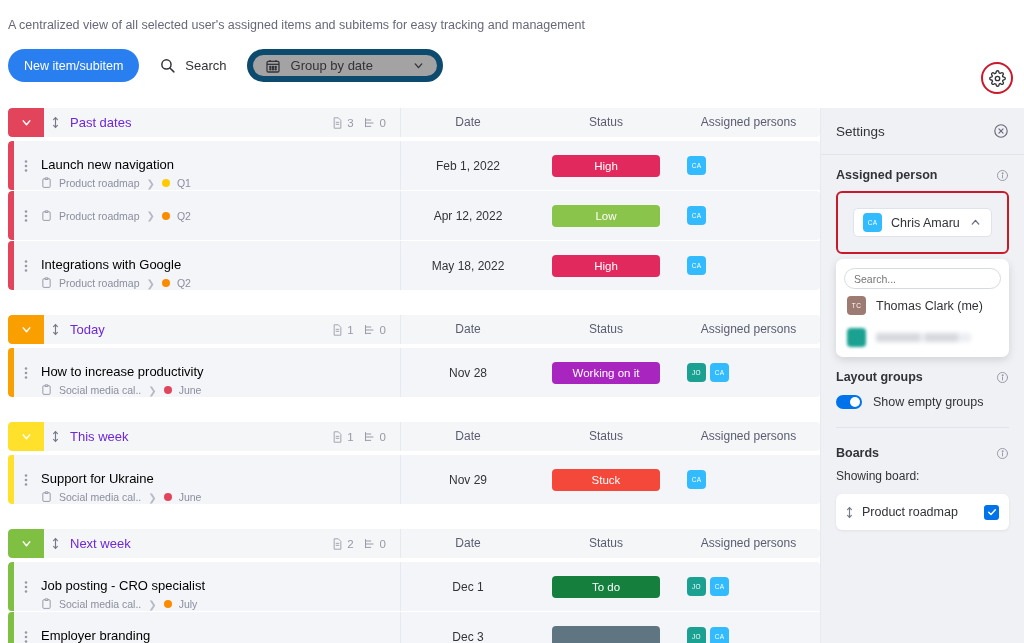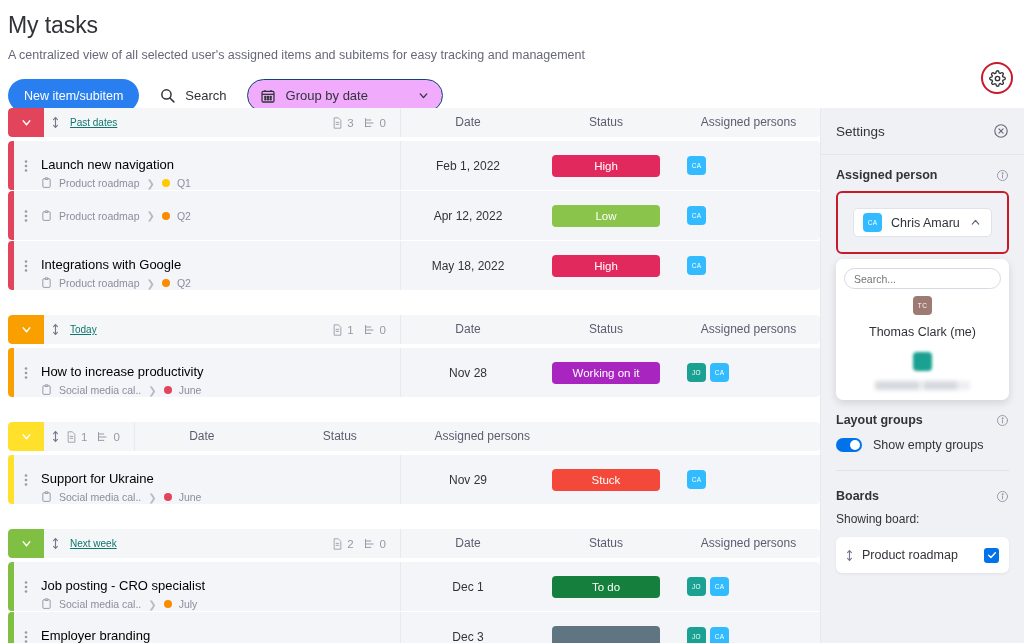--- a/index.html
+++ b/index.html
@@ -24,43 +24,43 @@
   .toolbar { display: flex; align-items: center; gap: 14px; margin-top: 16px; }
   .btn-new {
     background:#2a7ff0; color:#fff; border:none; border-radius:18px;
     height:33px; padding:0 16px; font-size:12.5px; font-family:inherit;
     cursor:pointer; white-space:nowrap;
   }
   .search-box { display:flex; align-items:center; gap:9px; cursor:pointer; padding:0 6px; }
   .search-box .lbl { font-size:13px; color:#323338; }
   .group-select {
     display:flex; align-items:center; gap:10px;
-    border:1px solid #0c4a6e; border-radius:18px; height:33px;
-    width:196px; padding:0 12px; cursor:pointer; background:#f0abfc;
+    border:6px solid #0c4a6e; border-radius:18px; height:33px;
+    width:196px; padding:0 12px; cursor:pointer; background:#a3a3a3;
   }
   .group-select .lbl { font-size:13px; color:#323338; flex:1; }
   .gear-wrap {
     position:absolute; right:11px; top:62px;
     width:32px; height:32px; border-radius:50%;
     display:flex; align-items:center; justify-content:center;
     border:2px solid #c9192a; cursor:pointer;
   }
 
   
   .board { position:absolute; left:8px; top:108px; width:812px; height:535px; overflow:hidden; }
 
   .group { margin-bottom: 5px; }
   .grp-header {
     display:flex; align-items:center; height:29px;
     background:#f5f6f8; border-radius:4px; overflow:hidden; position:relative;
   }
   .grp-color { width:36px; height:29px; border-radius:4px 0 0 4px;
                display:flex; align-items:center; justify-content:center; flex:0 0 36px; }
   .grp-drag { width:22px; display:flex; align-items:center; justify-content:center; }
-  .grp-name { font-size:10px; color:#0f766e; flex:1; padding-left:4px;text-decoration:underline; }
+  .grp-name { font-size:13px; color:#6d28d9; flex:1; padding-left:4px; }
   .grp-counts { display:flex; align-items:center; gap:10px; padding-right:14px; color:#9699a6; font-size:11.5px;}
   .grp-counts .cnt { display:flex; align-items:center; gap:4px; }
   .col-head { font-size:12px; color:#5a5d70; text-align:center; }
   .c-date { width:135px; border-left:1px solid #e6e9ef; }
   .c-status { width:142px; }
   .c-person { width:143px; }
   .grp-header .c-date, .grp-header .c-status, .grp-header .c-person { line-height:29px; height:29px; }
 
   .rows { margin-top:4px; }
   .row {
@@ -116,21 +116,21 @@
   }
   .person-select .nm { font-size:12.5px; color:#323338; flex:1; }
   .dropdown {
     margin-top:5px; background:#fff; border-radius:7px; padding:9px 8px 4px 8px;
     box-shadow:0 3px 9px rgba(0,0,0,.13);
   }
   .dd-search {
     width:100%; height:21px; border:1px solid #d7dae3; border-radius:11px;
     font-size:10.5px; color:#9699a6; padding:0 9px; font-family:inherit; background:#fff;
   }
-  .dd-item { display:flex; align-items:center; gap:10px; padding:7px 3px 6px 3px; cursor:pointer;flex-direction:column; }
+  .dd-item { display:flex; align-items:center; gap:10px; padding:7px 3px 6px 3px; cursor:pointer; }
   .dd-item .nm { font-size:12.5px; color:#323338; }
   .blur-name {
     height:9px; width:95px; border-radius:2px;
     background:linear-gradient(90deg,#d6d8de 0 46%, #eceef2 46% 52%, #d6d8de 52% 86%, #eceef2 86% 100%);
     filter:blur(2.1px);
   }
   .blur-ava { filter:blur(1.6px); }
   .toggle-row { display:flex; align-items:center; gap:11px; margin-top:11px; }
   .toggle {
     width:26px; height:14px; border-radius:8px; background:#0073ea; position:relative; cursor:pointer; flex:0 0 26px;
@@ -153,21 +153,20 @@
     display:flex; align-items:center; justify-content:center; flex:0 0 15px;
   }
   svg { display:block; }
 </style>
 </head>
 <body>
 
 <div class="page">
 
   <div class="header">
-    <div class="page-title">My tasks</div>
     <div class="page-subtitle">A centralized view of all selected user's assigned items and subitems for easy tracking and management</div>
 
     <div class="toolbar">
       <button class="btn-new">New item/subitem</button>
 
       <div class="search-box">
         <span>
           <svg width="17" height="17" viewBox="0 0 24 24" fill="none" stroke="#323338" stroke-width="2.1" stroke-linecap="round">
             <circle cx="10.5" cy="10.5" r="6.5"></circle>
               <line x1="15.4" y1="15.4" x2="21" y2="21"></line>
@@ -429,20 +428,21 @@
             </svg>
           </div>
           <div class="grp-drag">
             <svg width="7" height="15" viewBox="0 0 8 16" stroke="#76798a" stroke-width="1.3" fill="none" stroke-linecap="round">
               <line x1="4" y1="3" x2="4" y2="13"></line>
               <polyline points="1.8 4.8 4 2.4 6.2 4.8"></polyline>
               <polyline points="1.8 11.2 4 13.6 6.2 11.2"></polyline>
               <circle cx="4" cy="8" r="0.2" stroke="none" fill="#76798a"></circle>
             </svg>
           </div>
+          <div class="grp-name">This week</div>
           <div class="grp-counts">
             <span class="cnt"><span>
                 <svg width="11" height="12" viewBox="0 0 16 18" fill="none" stroke="#9699a6" stroke-width="1.3">
                   <path d="M3 1.2h6.2L13 5v11.8H3z"></path>
                   <line x1="5.3" y1="8" x2="10.6" y2="8"></line>
                   <line x1="5.3" y1="11" x2="10.6" y2="11"></line>
                 </svg>
               </span>1</span>
             <span class="cnt"><span>
                 <svg width="12" height="12" viewBox="0 0 16 16" fill="none" stroke="#9699a6" stroke-width="1.3" stroke-linecap="round">

